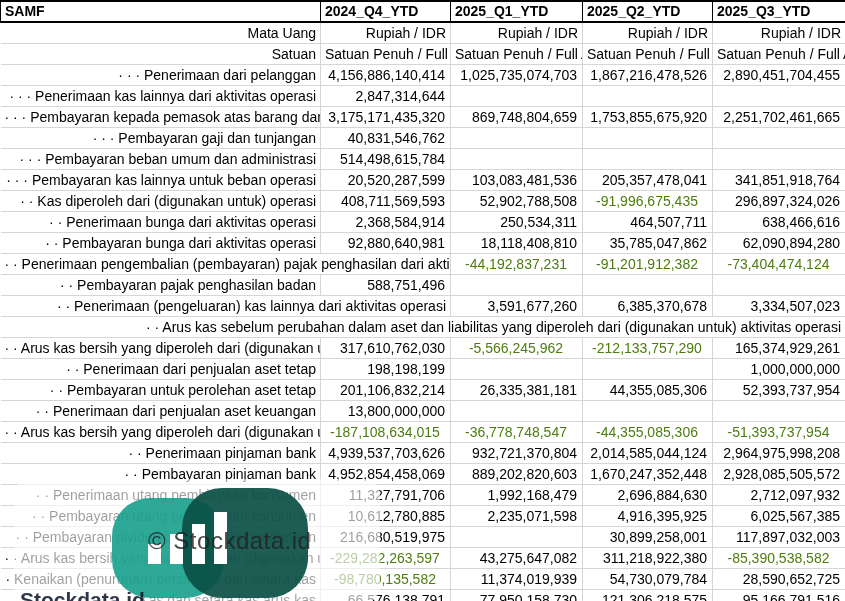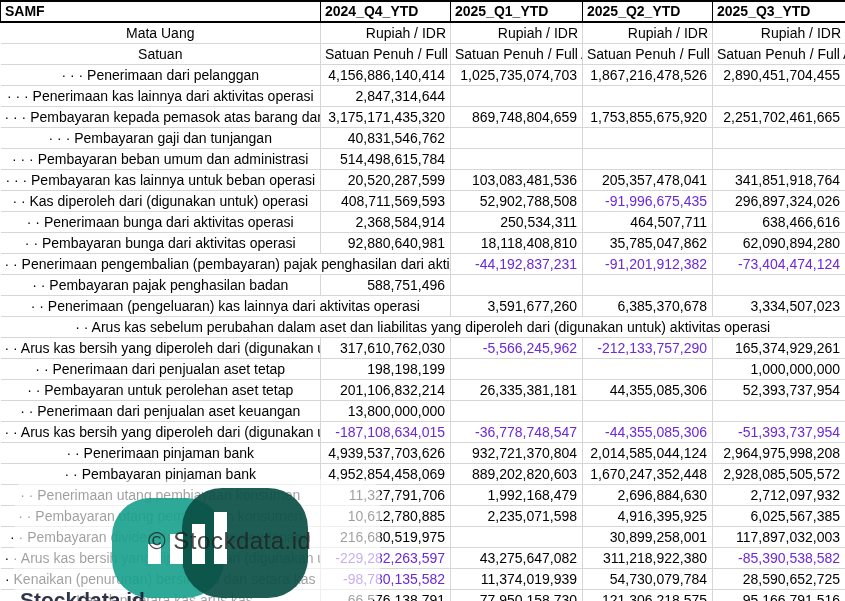--- a/index.html
+++ b/index.html
@@ -12,24 +12,24 @@
   th,td{
     height:20px;padding:0 4px;overflow:hidden;white-space:nowrap;
     border-right:1px solid #d6d6d6;border-bottom:1px solid #d6d6d6;
     font-weight:normal;line-height:20px;
   }
   thead th{
     height:19px;line-height:19px;
     font-weight:bold;text-align:left;
     border:1px solid #000;border-top:2px solid #000;border-bottom:2px solid #000;
   }
-  td.lbl{text-align:center;}
+  td.lbl{text-align:right;}
   td.txt{text-align:right;}
   td.num{text-align:right;padding-right:5px;}
-  td.neg{color:#6d28d9;}
+  td.neg{color:#4d7c0f;text-align:center;}
 
   
   .wm-bg{
     position:absolute;left:14px;top:479px;width:366px;height:124px;
     background:rgba(255,255,255,0.62);border-radius:16px;pointer-events:none;
   }
   .wm-logo{position:absolute;left:110px;top:486px;pointer-events:none;}
   .wm-copy{
     position:absolute;left:148px;top:527px;pointer-events:none;
     font-size:24px;font-weight:normal;letter-spacing:0.5px;

